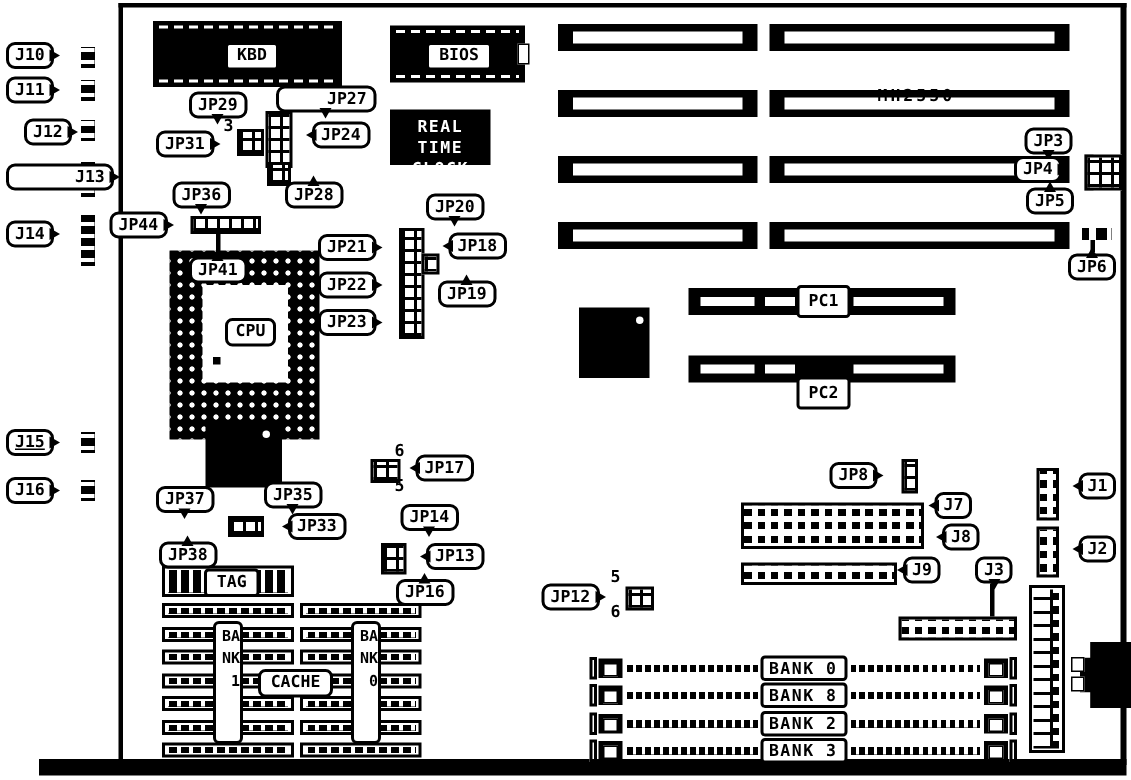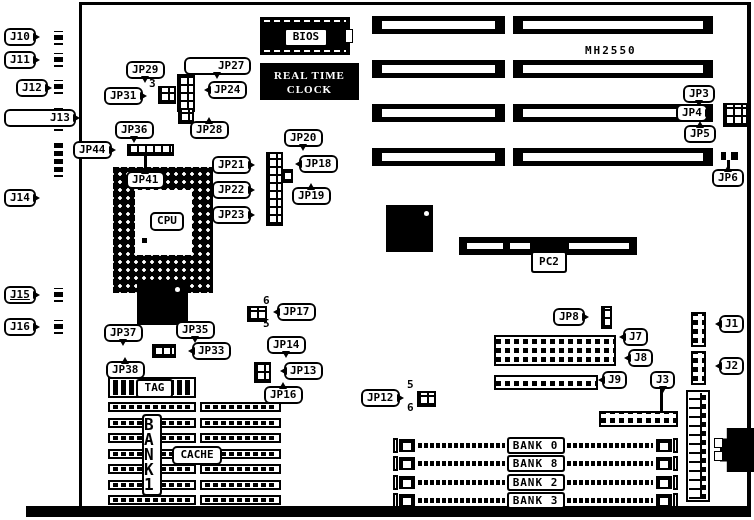--- a/index.html
+++ b/index.html
@@ -64,21 +64,21 @@
   .simm .clip{width:16px;height:13px;background:#000;position:relative;margin:0 1px;}
   .simm .clip::after{content:"";position:absolute;left:3px;top:3px;width:8px;height:7px;
       background:#fff;border:1px solid #000;}
   .simm .bar{flex:1;height:11px;background:#000;
       background-image:repeating-linear-gradient(90deg,#fff 0 2px,transparent 2px 6px);
       background-clip:content-box;padding:3px 2px;box-sizing:border-box;}
   .simm .blabel{width:58px;height:17px;background:#fff;border:2px solid #000;border-radius:3px;
       font-size:11px;font-weight:bold;text-align:center;line-height:14px;z-index:4;box-sizing:border-box;
       letter-spacing:1px;}
   .vlabel{position:absolute;width:16px;background:#fff;border:2px solid #000;border-radius:4px;
-      font-size:16px;font-weight:bold;text-align:left;line-height:15px;word-break:break-all;
+      font-size:10px;font-weight:bold;text-align:right;line-height:15px;word-break:break-all;
       z-index:4;padding:1px 0;}
   .line{position:absolute;background:#000;z-index:1;}
   .rtc-text{color:#fff;font-size:11px;font-weight:bold;text-align:center;line-height:14px;
       letter-spacing:1px;padding-top:5px;}
   .boardname{position:absolute;font-size:11px;font-weight:bold;letter-spacing:2px;color:#000;}
 </style>
 </head>
 <body>
 
 <div id="stage">
@@ -89,43 +89,46 @@
   <div class="bline" style="left:26px;top:506px;width:725px;height:11px;"></div>
 
   <div class="lconn" style="top:30px;height:14px;"></div>
   <div class="lconn" style="top:52px;height:14px;"></div>
   <div class="lconn" style="top:79px;height:14px;"></div>
   <div class="lconn" style="top:107px;height:23px;"></div>
   <div class="lconn" style="top:142px;height:34px;"></div>
   <div class="lconn" style="top:287px;height:14px;"></div>
   <div class="lconn" style="top:319px;height:14px;"></div>
 
+  <div class="chip chip-dashed" style="left:102px;top:14px;width:126px;height:44px;">
+    <div class="chip-label" style="left:48px;top:14px;width:32px;height:15px;">KBD</div>
+  </div>
 
   <div class="chip chip-dashed" style="left:260px;top:17px;width:90px;height:38px;">
     <div class="chip-label" style="left:24px;top:11px;width:40px;height:15px;">BIOS</div>
     <div style="position:absolute;right:-3px;top:12px;width:6px;height:12px;background:#fff;border:1px solid #000;"></div>
   </div>
 
-  <div class="chip" style="left:260px;top:63px;width:99px;height:37px;font-family:Liberation Serif, serif;">
+  <div class="chip" style="left:260px;top:73px;width:67px;height:37px;">
     <div class="rtc-text">
       <div>REAL TIME</div>
       <div>CLOCK</div>
     </div>
   </div>
 
   <div class="isa" style="left:372px;top:16px;width:133px;"></div>
   <div class="isa" style="left:513px;top:16px;width:200px;"></div>
   <div class="isa" style="left:372px;top:60px;width:133px;"></div>
   <div class="isa" style="left:513px;top:60px;width:200px;"></div>
   <div class="isa" style="left:372px;top:104px;width:133px;"></div>
   <div class="isa" style="left:513px;top:104px;width:200px;"></div>
   <div class="isa" style="left:372px;top:148px;width:133px;"></div>
   <div class="isa" style="left:513px;top:148px;width:200px;"></div>
 
-  <div class="boardname" style="left:585px;top:44px;">MH2550</div>
+  <div class="boardname" style="left:585px;top:57px;">MH2550</div>
 
   <div class="jgrid" style="left:723px;top:103px;width:21px;height:20px;"></div>
   <div class="bline" style="left:723px;top:103px;width:6px;height:24px;"></div>
   <div class="jdark" style="left:719px;top:150px;width:20px;height:8px;"></div>
   <div class="line" style="left:727px;top:160px;width:3px;height:8px;"></div>
 
   <div class="jgrid" style="left:158px;top:86px;width:14px;height:14px;"></div>
   <div class="jgrid" style="left:177px;top:74px;width:14px;height:34px;"></div>
   <div class="jgrid" style="left:178px;top:108px;width:12px;height:12px;"></div>
 
@@ -142,20 +145,26 @@
   <div class="jgrid" style="left:281px;top:169px;width:8px;height:10px;"></div>
 
   <div class="chip" style="left:137px;top:281px;width:51px;height:44px;">
     <div class="white-dot" style="left:38px;top:6px;"></div>
   </div>
 
   <div class="chip" style="left:386px;top:205px;width:47px;height:47px;">
     <div class="white-dot" style="left:38px;top:6px;"></div>
   </div>
 
+  <div class="pci" style="left:459px;top:192px;width:178px;">
+    <div class="st" style="left:8px;width:36px;"></div>
+      <div class="st" style="left:51px;width:20px;"></div>
+    <div class="chip-label" style="left:72px;top:-2px;width:32px;height:18px;line-height:18px;">PC1</div>
+    <div class="st" style="left:110px;width:60px;"></div>
+  </div>
   <div class="pci" style="left:459px;top:237px;width:178px;">
     <div class="st" style="left:8px;width:36px;"></div>
       <div class="st" style="left:51px;width:20px;"></div>
     <div class="chip-label" style="left:72px;top:-2px;width:32px;height:18px;line-height:18px;margin-top:16px;">PC2</div>
     <div class="st" style="left:110px;width:60px;"></div>
   </div>
 
   <div class="jgrid" style="left:152px;top:344px;width:20px;height:10px;"></div>
 
   <div class="dip-row abs" style="left:108px;top:377px;width:88px;height:21px;"></div>
@@ -173,20 +182,21 @@
   <div class="dipcol" style="left:200px;top:402px;width:81px;height:103px;">
     <div class="dip-row"></div>
       <div class="dip-row"></div>
       <div class="dip-row"></div>
       <div class="dip-row"></div>
     <div class="dip-row"></div>
       <div class="dip-row"></div>
       <div class="dip-row"></div>
   </div>
   <div class="vlabel" style="left:142px;top:414px;height:76px;">BANK1</div>
+  <div class="vlabel" style="left:234px;top:414px;height:76px;">BANK0</div>
   <div class="chip-label" style="left:172px;top:446px;width:46px;height:15px;border-radius:5px;">CACHE</div>
 
   <div class="jgrid" style="left:247px;top:306px;width:16px;height:12px;"></div>
   <div class="jgrid" style="left:254px;top:362px;width:13px;height:17px;"></div>
   <div class="jgrid" style="left:417px;top:391px;width:15px;height:12px;"></div>
 
   <div class="jgrid" style="left:601px;top:306px;width:7px;height:19px;"></div>
 
   <div class="pgrid" style="left:494px;top:335px;width:118px;height:27px;"></div>
   <div class="pgrid" style="left:494px;top:375px;width:100px;height:11px;"></div>
@@ -245,21 +255,21 @@
         <div class="clip"></div>
         <div class="cap"></div>
     </div>
   </div>
 
   <div>
       <div class="callout" data-tail="r" style="left: 4px; top: 28px;">J10</div>
       <div class="callout" data-tail="r" style="left: 4px; top: 51px;">J11</div>
       <div class="callout" data-tail="r" style="left: 16px; top: 79px;">J12</div>
       <div class="callout" data-tail="r" style="left: 4px; top: 109px; padding-left: 44px;">J13</div>
-      <div class="callout" data-tail="r" style="left: 4px; top: 147px; margin-top: 42px;">J14</div>
+      <div class="callout" data-tail="r" style="left: 4px; top: 147px;">J14</div>
       <div class="callout" data-tail="r" style="left: 4px; top: 286px; text-decoration: underline;">J15</div>
       <div class="callout" data-tail="r" style="left: 4px; top: 318px;">J16</div>
       <div class="callout" data-tail="d" style="left: 126px; top: 61px;">JP29</div>
       <div class="callout" data-tail="d" style="left: 184px; top: 57px; padding-left: 32px;">JP27</div>
       <div class="callout" data-tail="r" style="left: 104px; top: 87px;">JP31</div>
       <div class="callout" data-tail="l" style="left: 208px; top: 81px;">JP24</div>
       <div class="callout" data-tail="u" style="left: 190px; top: 121px;">JP28</div>
       <div class="callout" data-tail="d" style="left: 115px; top: 121px;">JP36</div>
       <div class="callout" data-tail="r" style="left: 73px; top: 141px;">JP44</div>
       <div class="callout" data-tail="u" style="left: 126px; top: 171px;">JP41</div>

